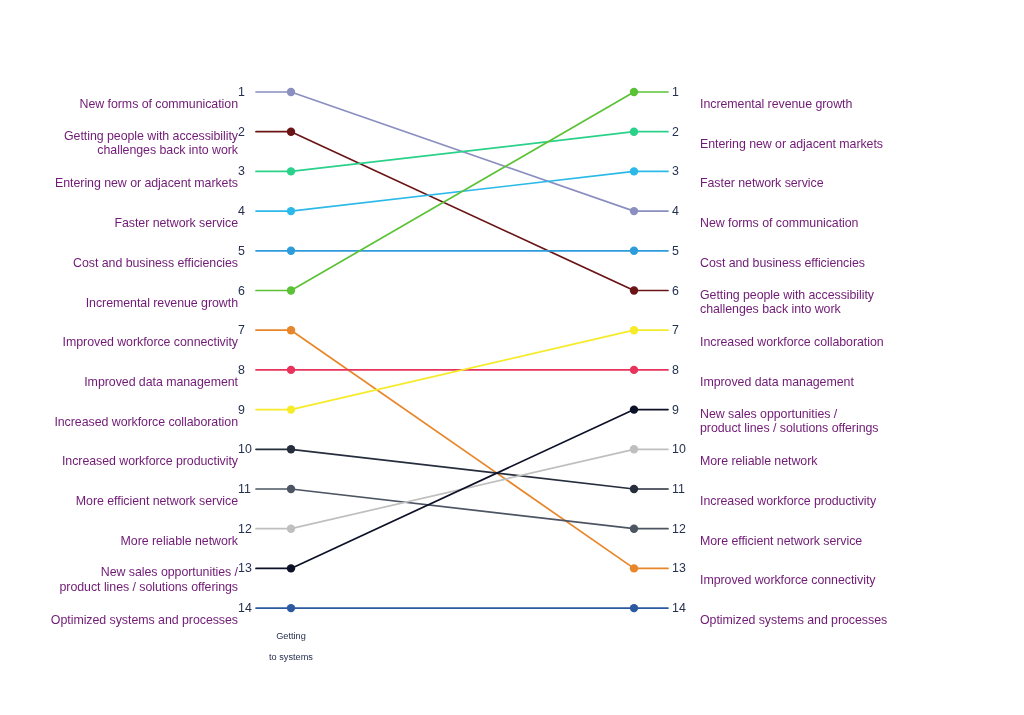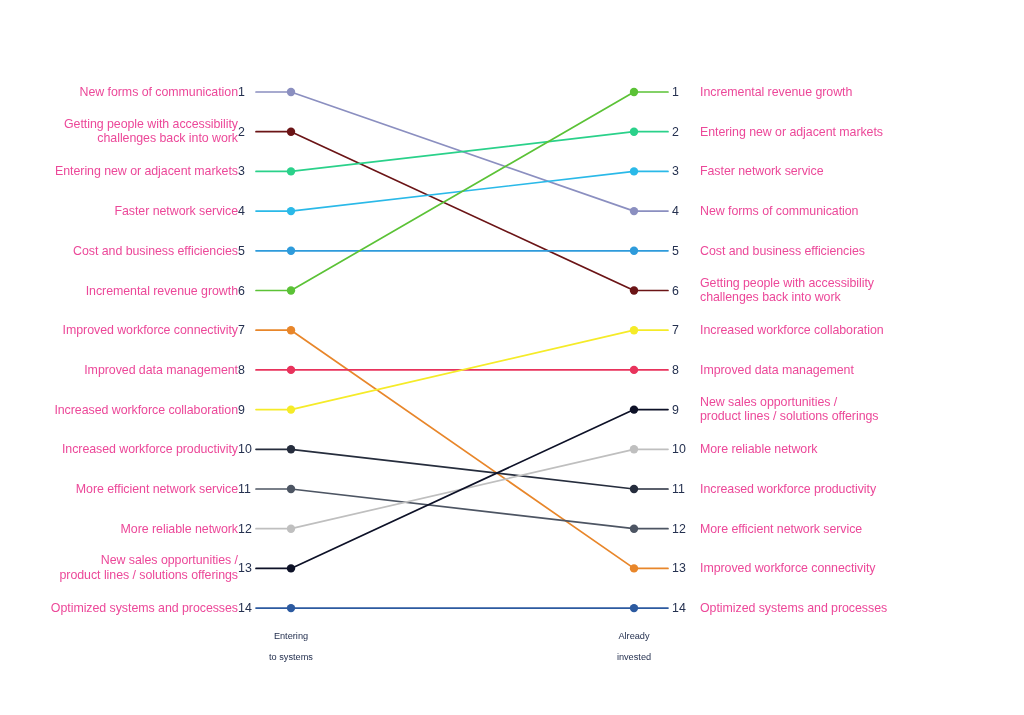--- a/index.html
+++ b/index.html
@@ -32,23 +32,24 @@
     left: 0;
     top: 0;
     width: 1024px;
     height: 715px;
     pointer-events: none;
   }
   .lbl {
     position: absolute;
     font-size: 12.4px;
     line-height: 14.6px;
-    color: #ec4899;
+    color: #701a75;
     letter-spacing: -0.05px;
     white-space: pre-line;
+    margin-top: 12px;
   }
   .lbl-left {
     text-align: right;
     right: 786px;      
     transform: translateY(-50%);
   }
   .lbl-right {
     text-align: left;
     left: 700px;
     transform: translateY(-50%);
@@ -194,22 +195,18 @@
       <div class="lbl lbl-right" style="top: 489px;">Increased workforce productivity</div>
       <div class="rank rank-right" style="top: 528.7px;">12</div>
       <div class="lbl lbl-right" style="top: 528.7px;">More efficient network service</div>
       <div class="rank rank-right" style="top: 568.4px;">13</div>
       <div class="lbl lbl-right" style="top: 568.4px;">Improved workforce connectivity</div>
       <div class="rank rank-right" style="top: 608.1px;">14</div>
       <div class="lbl lbl-right" style="top: 608.1px;">Optimized systems and processes</div>
     </div>
 
   <div class="axis-cap axis-cap-left">
-    <span>Entering</span><br>
+    <span>Getting</span><br>
     <span>to systems</span>
   </div>
 
-  <div class="axis-cap axis-cap-right">
-    <span>Already</span><br>
-    <span>invested</span>
-  </div>
 
 </div>
 
 </body></html>

